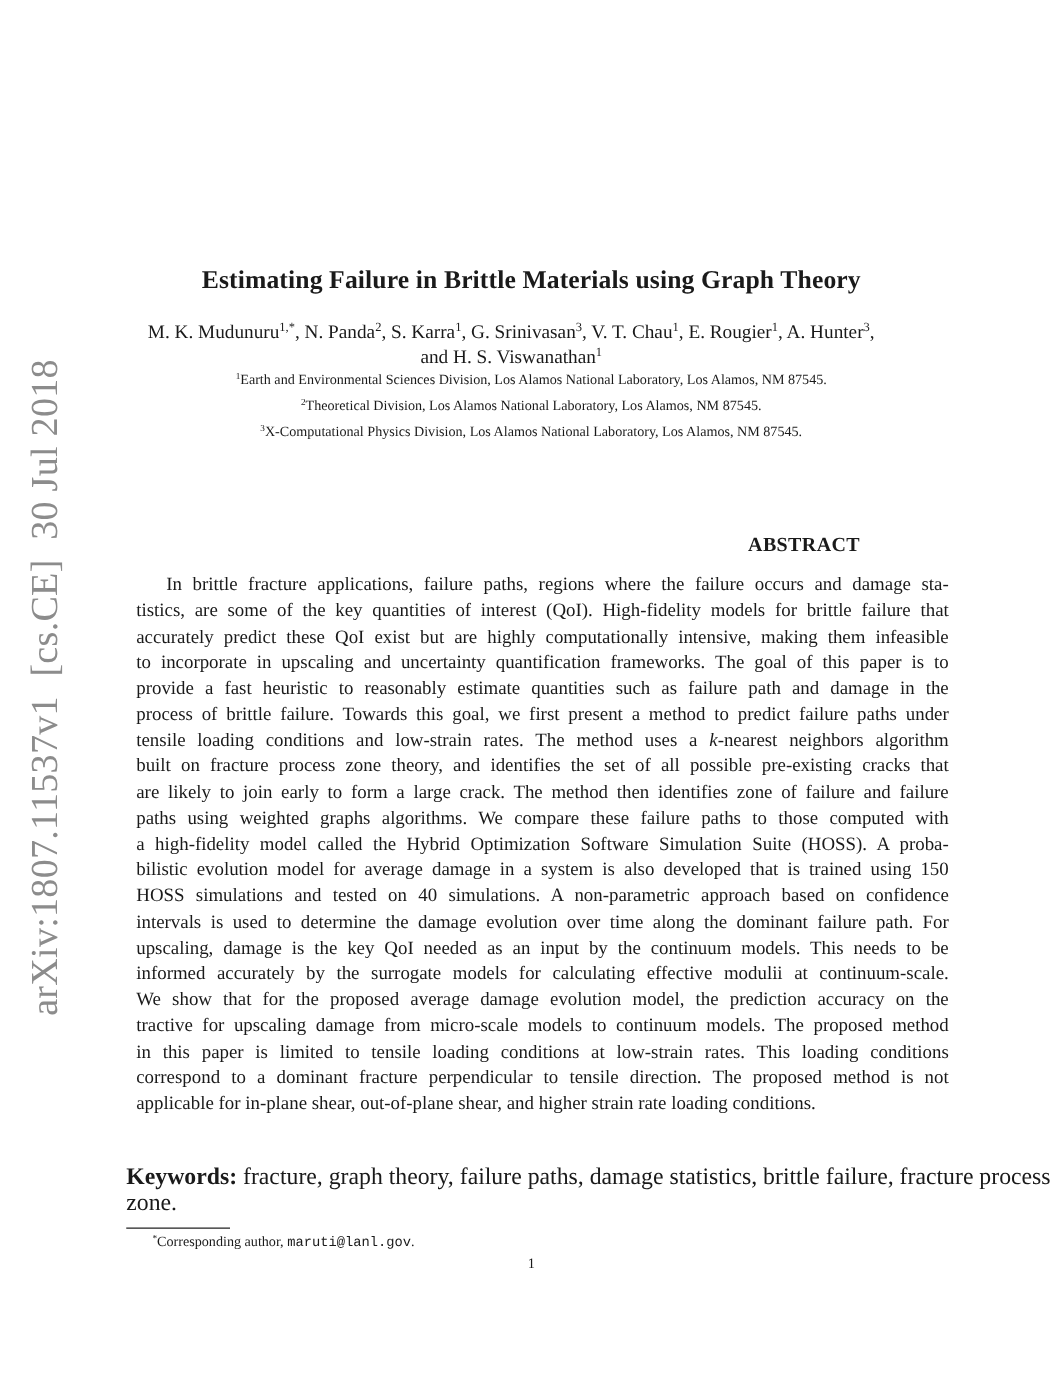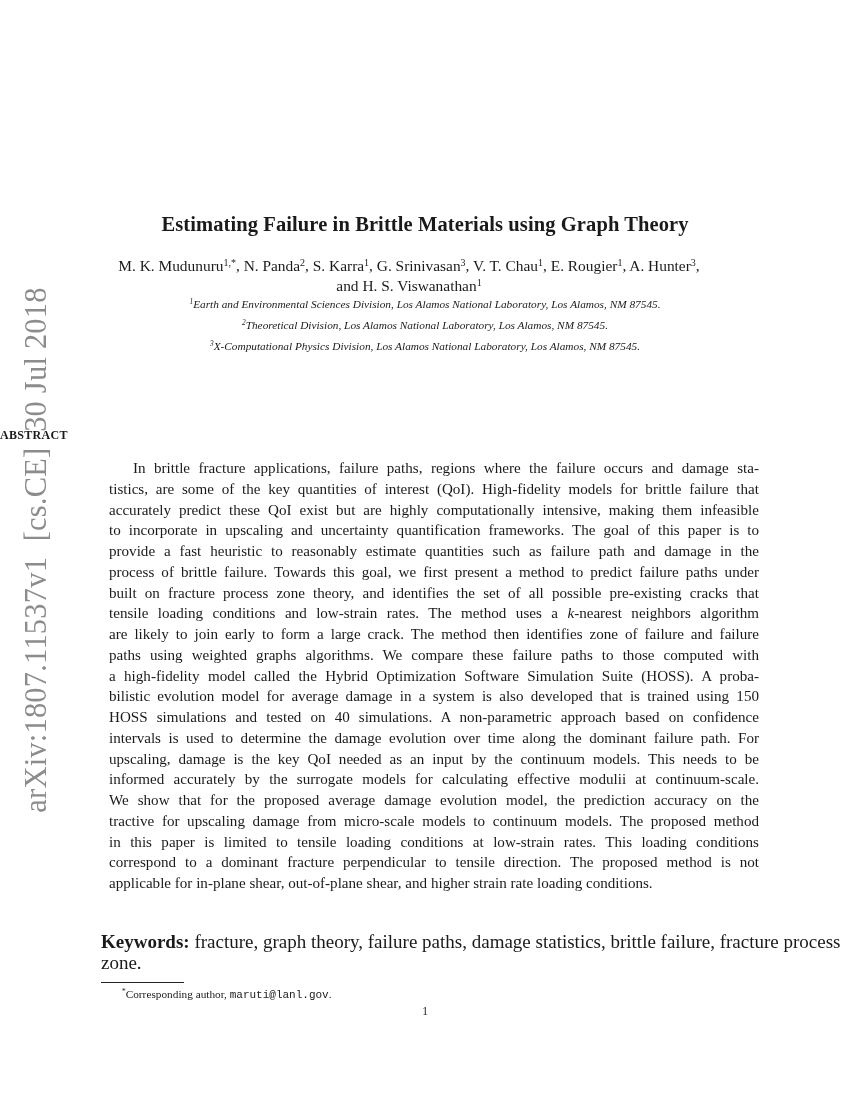--- a/index.html
+++ b/index.html
@@ -2,22 +2,22 @@
 <html><head>
 <meta charset="utf-8">
 <style>
   html, body { margin: 0; padding: 0; background: #ffffff; }
   body { width: 850px; height: 1100px; position: relative; overflow: hidden; font-family: "Liberation Serif", "DejaVu Serif", serif; color: #1a1a1a; }
   .sidebar { position: absolute; left: 14px; top: 295px; width: 44px; height: 510px; }
   .sidebar-text { position: absolute; left: 50%; top: 50%; transform: translate(-50%, -50%) rotate(-90deg); white-space: nowrap; font-size: 30.5px; color: #8c8c8c; letter-spacing: 0.2px; }
   .title { position: absolute; top: 213px; left: 0; width: 850px; text-align: center; font-weight: bold; font-size: 20.5px; letter-spacing: 0.1px; }
   .authors { position: absolute; top: 256px; left: 64px; width: 690px; text-align: center; font-size: 15.4px; line-height: 20px; }
   sup { font-size: 0.65em; vertical-align: 0.55em; line-height: 0; }
-  .affil { position: absolute; left: 0; width: 850px; text-align: center; font-size: 11.3px; font-style: italic; }
-  .abstract-heading { position: absolute; top: 428px; left: 0; width: 688px; text-align: left; font-weight: bold; font-size: 12px; letter-spacing: 0.3px; }
+  .affil { position: absolute; left: 0; width: 850px; text-align: center; font-size: 11.3px; }
+  .abstract-heading { position: absolute; top: 428px; left: 0; width: 688px; text-align: right; font-weight: bold; font-size: 16px; letter-spacing: 0.3px; }
   .abstract { position: absolute; top: 458px; left: 109px; width: 650px; font-size: 15.1px; line-height: 20.75px; text-align: justify; }
   .abstract .line { display: block; text-align: justify; text-align-last: justify; white-space: nowrap; height: 20.75px; }
   .abstract .line.last { text-align-last: left; }
   .abstract .line.indent { padding-left: 24px; }
   .keywords { position: absolute; top: 931px; left: 101px; width: 650px; font-size: 19px; line-height: 21px; }
   .keywords .line { display: block; white-space: nowrap; text-align-last: justify; }
   .keywords .line.last { text-align-last: left; }
   .kw-label { font-weight: bold; }
   .footnote-rule { position: absolute; top: 982px; left: 101px; width: 83px; height: 0; border-top: 1px solid #222; }
   .footnote { position: absolute; top: 988px; left: 122px; font-size: 11.3px; }
@@ -53,22 +53,22 @@
 
 <div class="abstract-heading">ABSTRACT</div>
 
 <div class="abstract">
   <span class="line indent">In brittle fracture applications, failure paths, regions where the failure occurs and damage sta-</span>
   <span class="line">tistics, are some of the key quantities of interest (QoI). High-fidelity models for brittle failure that</span>
   <span class="line">accurately predict these QoI exist but are highly computationally intensive, making them infeasible</span>
   <span class="line">to incorporate in upscaling and uncertainty quantification frameworks. The goal of this paper is to</span>
   <span class="line">provide a fast heuristic to reasonably estimate quantities such as failure path and damage in the</span>
   <span class="line">process of brittle failure. Towards this goal, we first present a method to predict failure paths under</span>
+  <span class="line"><span>tensile loading conditions and low-strain rates. The method uses a </span><i>k</i><span>-nearest neighbors algorithm</span></span>
   <span class="line">built on fracture process zone theory, and identifies the set of all possible pre-existing cracks that</span>
-  <span class="line"><span>tensile loading conditions and low-strain rates. The method uses a </span><i>k</i><span>-nearest neighbors algorithm</span></span>
   <span class="line">are likely to join early to form a large crack. The method then identifies zone of failure and failure</span>
   <span class="line">paths using weighted graphs algorithms. We compare these failure paths to those computed with</span>
   <span class="line">a high-fidelity model called the Hybrid Optimization Software Simulation Suite (HOSS). A proba-</span>
   <span class="line">bilistic evolution model for average damage in a system is also developed that is trained using 150</span>
   <span class="line">HOSS simulations and tested on 40 simulations. A non-parametric approach based on confidence</span>
   <span class="line">intervals is used to determine the damage evolution over time along the dominant failure path. For</span>
   <span class="line">upscaling, damage is the key QoI needed as an input by the continuum models. This needs to be</span>
   <span class="line">informed accurately by the surrogate models for calculating effective modulii at continuum-scale.</span>
   <span class="line">We show that for the proposed average damage evolution model, the prediction accuracy on the</span>
   <span class="line">tractive for upscaling damage from micro-scale models to continuum models. The proposed method</span>

